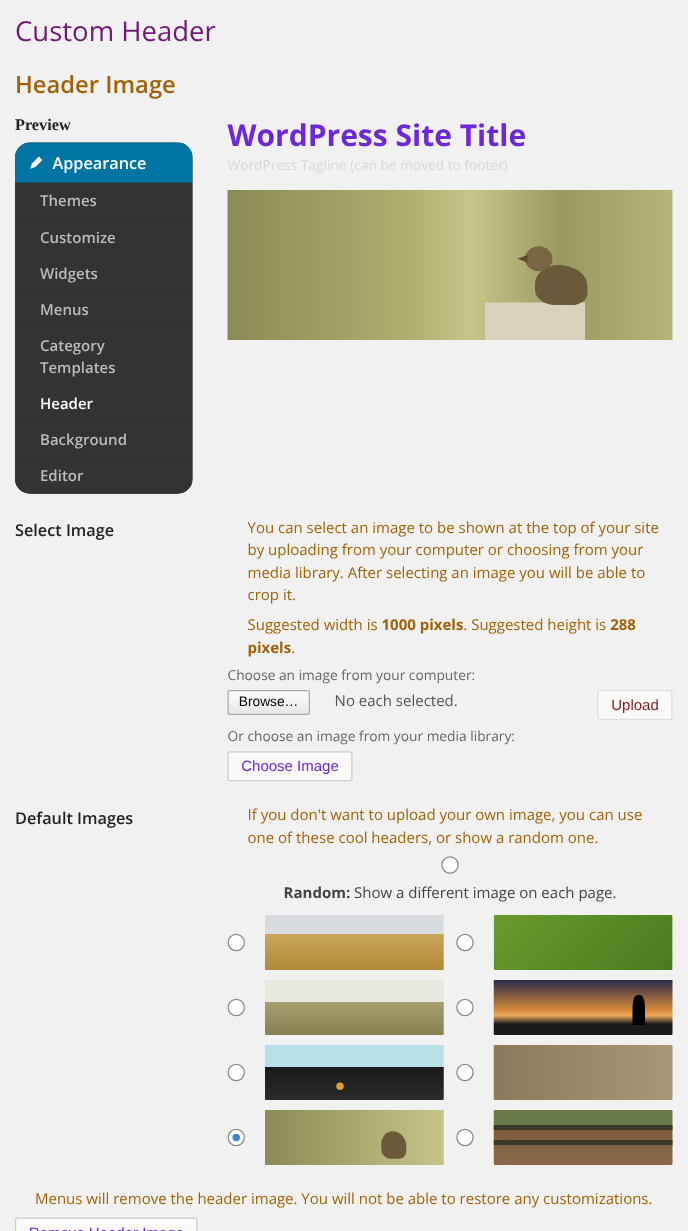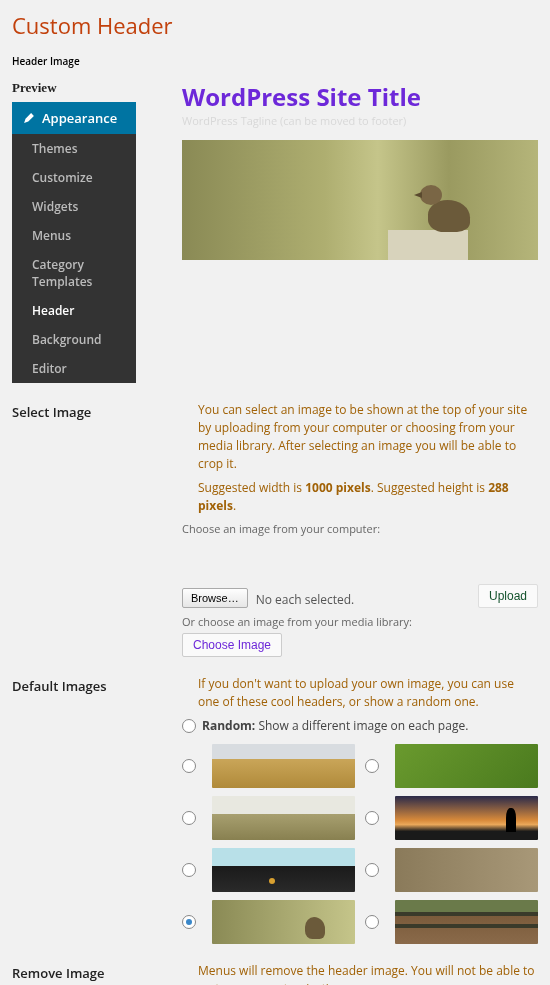--- a/index.html
+++ b/index.html
@@ -1,48 +1,48 @@
 <!DOCTYPE html>
 <html><head>
   <meta charset="utf-8">
   <style>
     * { box-sizing: border-box; margin: 0; padding: 0; }
     body { font-family: "Open Sans", Arial, sans-serif; font-size: 13px; color: #444; background: #f1f1f1; width: 550px; }
     .wrap { padding: 10px 12px 20px; }
-    h1 { font-size: 22px; font-weight: 400; color: #c2410c; margin-bottom: 14px; }
-    h3.section-title { font-size: 10px; font-weight: 600; color: #000000; margin: 12px 0; }
+    h1 { font-size: 22px; font-weight: 400; color: #701a75; margin-bottom: 14px; }
+    h3.section-title { font-size: 19px; font-weight: 600; color: #a16207; margin: 12px 0; }
     .row { display: flex; align-items: flex-start; margin-bottom: 18px; }
     .row-label { width: 170px; flex-shrink: 0; font-size: 13px; font-weight: 600; color: #222; padding-top: 2px; }
     .row-content { flex: 1; min-width: 0; }
     
-    .sidebar { width: 124px; background: #222; border-radius: 0; overflow: hidden; font-size: 13px; }
+    .sidebar { width: 142px; background: #222; border-radius: 12px; overflow: hidden; font-size: 13px; }
     .sidebar .item { color: #eee; padding: 7px 10px; cursor: pointer; position: relative; }
     .sidebar .item.active { background: #0074a2; color: #fff; font-weight: 600; }
     .sidebar .item.active::after { content: ""; position: absolute; right: -8px; top: 50%; margin-top: -8px; border: 8px solid transparent; border-left-color: #0074a2; }
     .sidebar .sub { background: #333; color: #bbb; padding: 6px 10px 6px 20px; font-size: 12px; cursor: pointer; }
     .sidebar .sub.current { color: #fff; font-weight: 600; }
     .paint-icon { display: inline-block; width: 14px; height: 14px; margin-right: 6px; vertical-align: -2px; }
     
     .site-title { font-size: 24px; font-weight: 700; color: #6d28d9; }
     .site-tagline { font-size: 11px; color: #d8d8d8; margin-bottom: 12px; }
     .header-preview { width: 100%; height: 120px; position: relative; background: linear-gradient(90deg,#8a8a55 0%,#aeae70 40%,#c5c58a 55%,#9a9a60 75%,#b5b57a 100%); overflow:hidden; }
     .post { position:absolute; right:70px; bottom:0; width:80px; height:30px; background:#d8d3bc; }
     .bird { position:absolute; right:58px; bottom:28px; width:60px; height:55px; }
     .bird-body { position:absolute; bottom:0; left:8px; width:42px; height:32px; background:#6b5a3a; border-radius:60% 70% 40% 50%; }
     .bird-head { position:absolute; top:8px; left:0; width:22px; height:20px; background:#7a6645; border-radius:50%; }
     .bird-beak { position:absolute; top:15px; left:-6px; width:0; height:0; border-right:8px solid #5a4a2e; border-top:3px solid transparent; border-bottom:3px solid transparent; }
     
     .desc { font-size: 12px; color: #a16207; line-height: 1.5; margin-bottom: 6px; margin-left: 16px; }
     .hint { font-size: 11px; color: #666; margin: 6px 0 4px; }
     .btn { display: inline-block; background: #fafafa; border: 1px solid #ccc; border-radius: 2px; padding: 4px 10px; font-size: 12px; color: #6d28d9; cursor: pointer; }
-    .browse-wrap { display: flex; align-items: flex-end; gap: 8px; margin-bottom: 4px; }
+    .browse-wrap { display: flex; align-items: flex-start; gap: 20px; margin-bottom: 4px; }
     .browse-btn { background: linear-gradient(#fefefe,#e6e6e6); border: 1px solid #aaa; border-radius: 2px; padding: 3px 8px; font-size: 11px; cursor: pointer; }
-    .upload-disabled { color: #14532d; border-color: #ddd; cursor: default; margin-top: 44px; }
+    .upload-disabled { color: #7f1d1d; border-color: #ddd; cursor: default; }
     
-    .radio-row { display: flex; align-items: center; gap: 6px; font-size: 12px; margin: 6px 0 10px; }
+    .radio-row { display: flex; align-items: center; gap: 6px; font-size: 12px; margin: 6px 0 10px; flex-direction: column; }
     .radio { width: 14px; height: 14px; border: 1px solid #888; border-radius: 50%; background: #fff; position: relative; }
     .radio.selected::after { content: ""; position: absolute; inset: 3px; background: #3a87c9; border-radius: 50%; }
     .thumb-grid { display: grid; grid-template-columns: 20px 1fr 20px 1fr; gap: 8px 10px; align-items: center; }
     .thumb { height: 44px; width: 100%; border-radius: 1px; }
     .t1 { background: linear-gradient(#d8dce0 0%,#d8dce0 35%,#c9a558 35%,#b08a3a 100%); }
     .t2 { background: linear-gradient(135deg,#6a9a2e,#4a7a1e), repeating-linear-gradient(130deg,#5a8a26 0 4px,#6a9a2e 4px 8px); }
     .t3 { background: linear-gradient(#e8e8e0 0%,#e8e8e0 40%,#a8a070 40%,#888050 100%); }
     .t4 { background: linear-gradient(#2a2a4a 0%,#d88a3a 55%,#eaa85a 65%,#1a1a1a 80%); position:relative; }
     .t4::after{content:"";position:absolute;right:22px;bottom:8px;width:10px;height:24px;background:#000;border-radius:40% 40% 0 0;}
     .t5 { background: linear-gradient(#b8e0e8 0%,#b8e0e8 40%,#1a1a1a 40%,#2a2a2a 100%); position:relative;}
@@ -140,21 +140,20 @@
           <div class="thumb t6"></div>
         <span class="radio selected"></span>
           <div class="thumb t7"></div>
         <span class="radio"></span>
           <div class="thumb t8"></div>
       </div>
     </div>
   </div>
 
   <div class="row">
-    <div class="row-label">Remove Image</div>
     <div class="row-content">
       <p class="desc">Menus will remove the header image. You will not be able to restore any customizations.</p>
       <button class="btn">Remove Header Image</button>
     </div>
   </div>
 
   <hr>
 
 </div>
 

